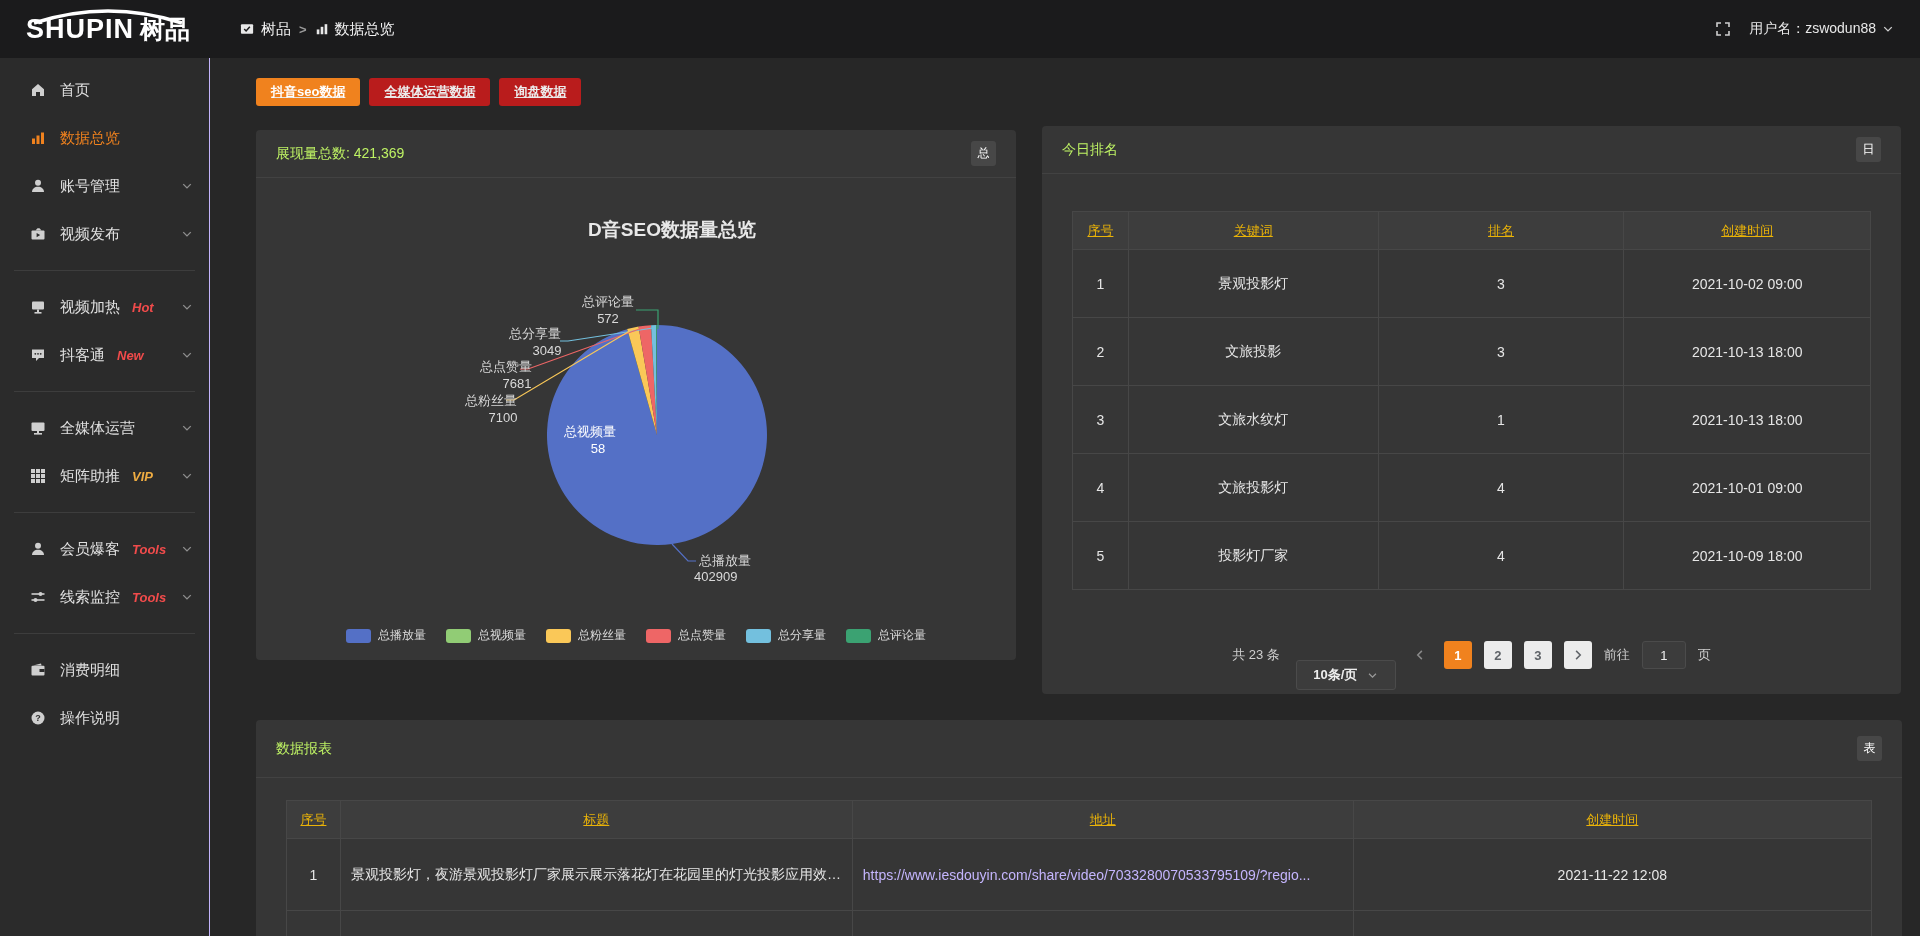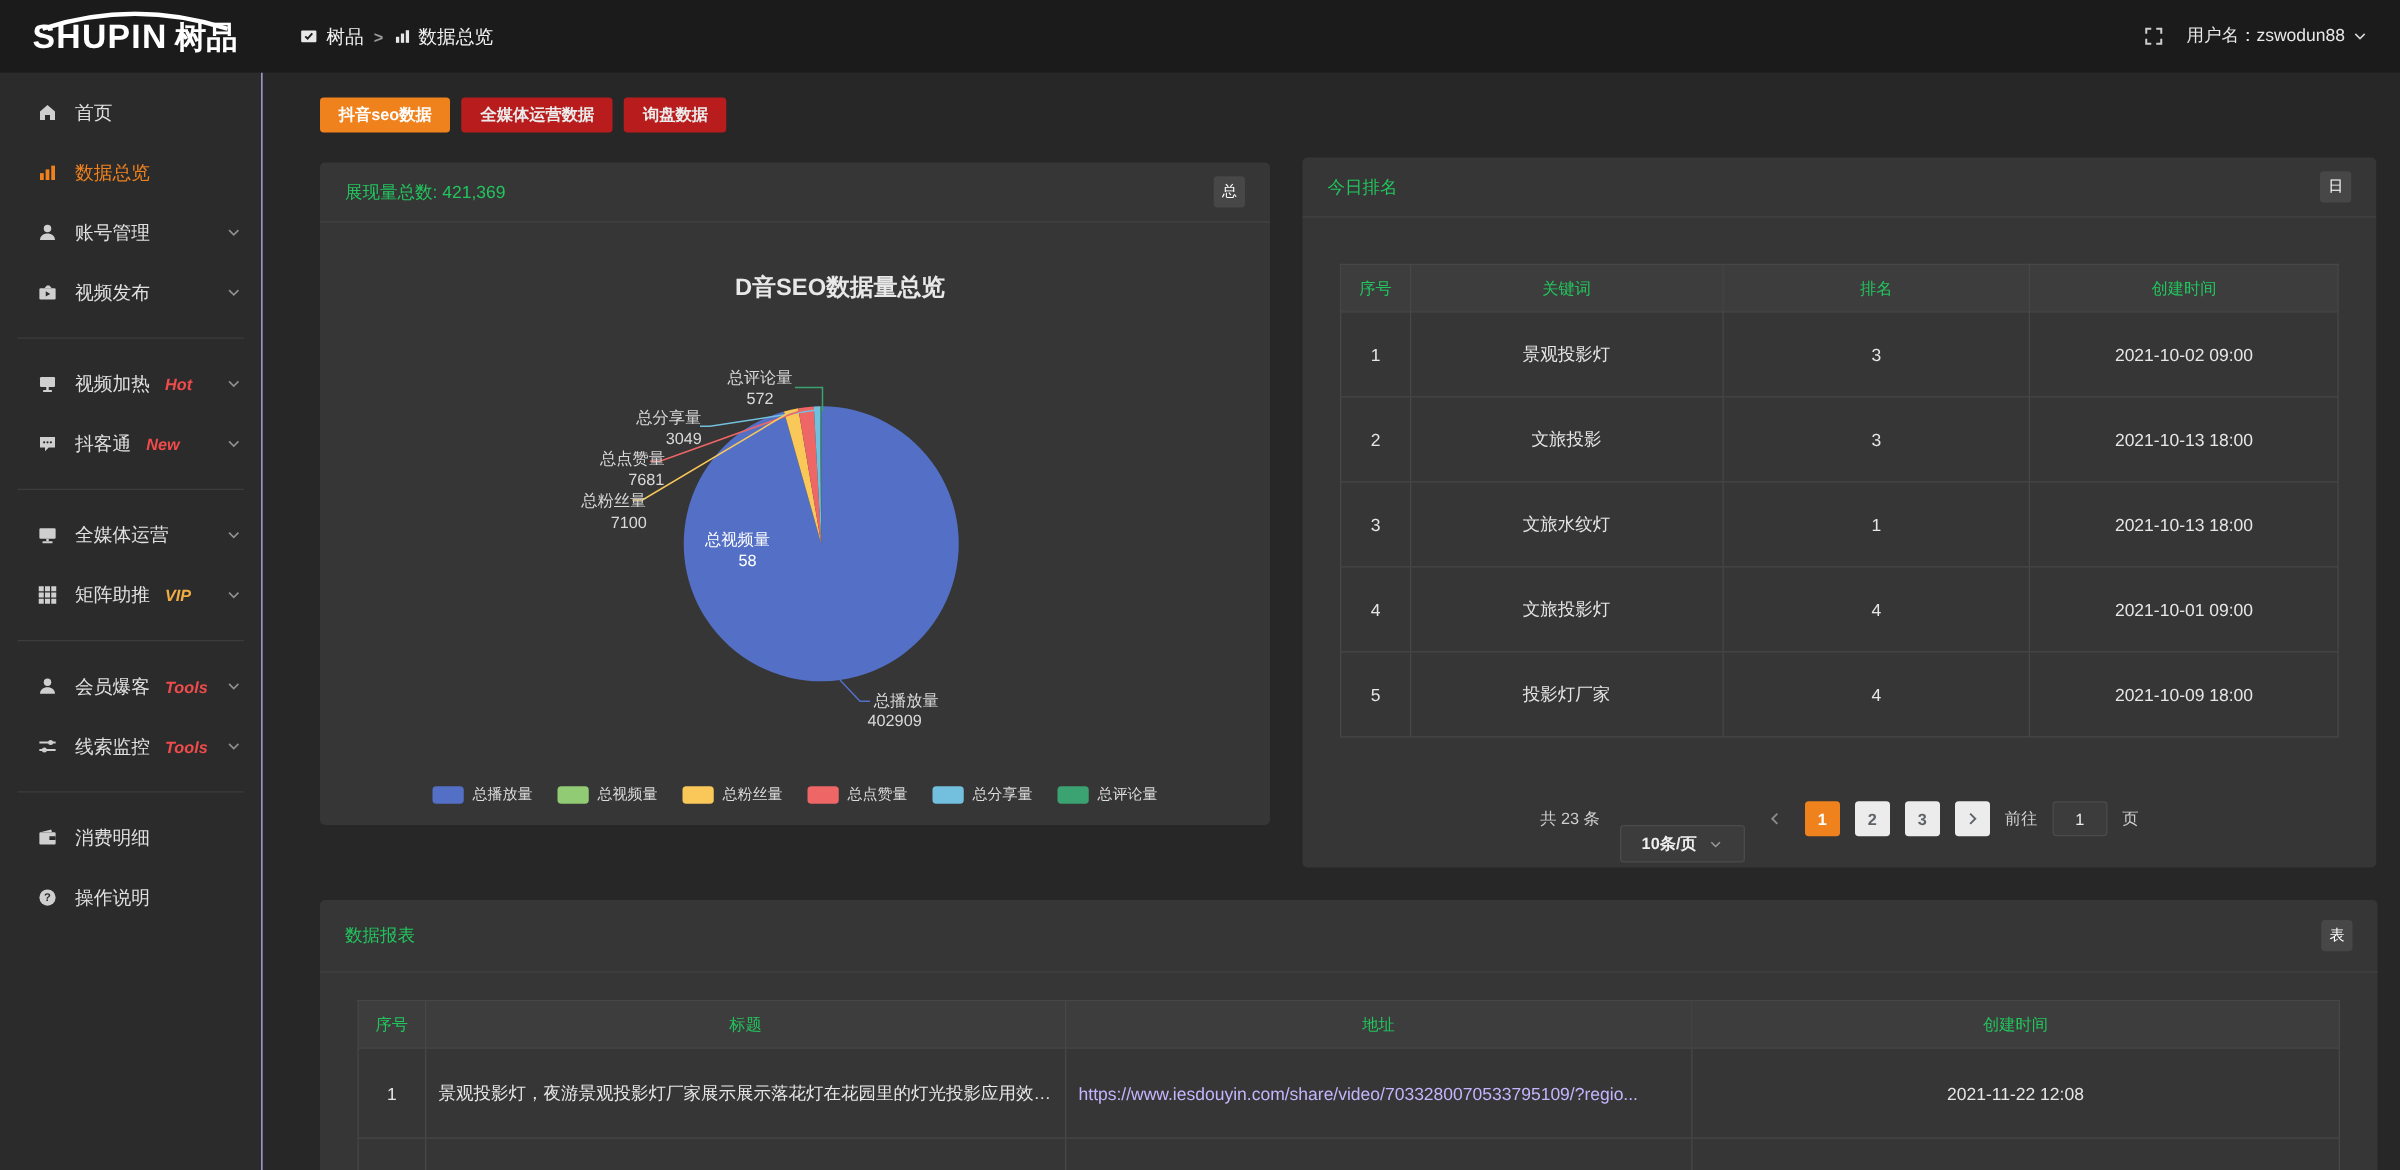--- a/index.html
+++ b/index.html
@@ -32,48 +32,48 @@
   .nav-item.active { color:#f0821e; }
   .nav-item.active .nav-icon { color:#f0821e; }
   .nav-badge { font-style:italic; font-weight:bold; font-size:13px; margin-left:12px; }
   .nav-badge.red { color:#f04b4b; }
   .nav-badge.vip { color:#f0ad42; }
   .nav-chevron { position:absolute; right:16px; color:#8f8f8f; }
   .nav-divider { height:1px; background:#3d3d3d; margin:12px 14px; }
 
   
   .main { position:absolute; left:210px; top:58px; width:1710px; height:878px; overflow:hidden; }
-  .tabs { position:absolute; left:46px; top:20px; display:flex; gap:9px; }
+  .tabs { position:absolute; left:46px; top:20px; display:flex; gap:9px;text-decoration:underline; }
   .tab { height:28px; padding:0 15px; display:flex; align-items:center; background:#b91c1c;
     color:#ececec; font-size:13px; font-weight:bold; border-radius:3px; cursor:pointer; border:none; }
   .tab.active { background:#f0821e; color:#fff; }
 
   .panel { background:#363636; border-radius:4px; position:absolute; }
   .panel-header { height:48px; display:flex; align-items:center; justify-content:space-between;
     padding:0 20px; border-bottom:1px solid #424242; }
-  .panel-title { font-size:14px; color:#22c55e; }
+  .panel-title { font-size:14px; color:#bef264; }
   .mini-badge { width:25px; height:25px; background:#474747; border-radius:3px; color:#fff;
     font-size:12px; display:flex; align-items:center; justify-content:center; cursor:pointer; }
 
   .chart-panel { left:46px; top:72px; width:760px; height:530px; }
   .chart-area { position:relative; width:760px; height:482px; }
   .chart-title { fill:#e8e8e8; font-size:19px; font-weight:bold; }
   .pl { fill:#d9d9d9; font-size:13px; }
   .pl.inside { fill:#ffffff; }
   .legend { position:absolute; left:0; bottom:16px; width:100%; display:flex; justify-content:center;
     gap:20px; align-items:center; }
   .legend-item { display:flex; align-items:center; gap:7px; cursor:pointer; }
   .legend-swatch { width:25px; height:14px; border-radius:3px; }
   .legend-label { font-size:12px; color:#dcdcdc; }
 
   .rank-panel { left:832px; top:68px; width:859px; height:568px; }
   .rank-body { padding:0 30px; }
   table { border-collapse:collapse; width:100%; table-layout:fixed; }
   th,td { border:1px solid #474747; text-align:center; font-weight:normal; color:#e6e6e6; overflow:hidden; }
-  th { background:#3d3d3d; font-size:13px; color:#22c55e; }
+  th { background:#3d3d3d; font-size:13px; color:#eab308;text-decoration:underline; }
   .rank-table { margin-top:37px; }
   .rank-table th { height:38px; }
   .rank-table td { height:68px; font-size:14px; }
 
   .pagination { margin-top:30px; display:flex; align-items:center; justify-content:center; gap:12px; }
   .pg-total { font-size:13px; color:#cfcfcf; margin-right:4px; }
   .pg-size { width:100px; height:30px; background:#3c3c3c; border:1px solid #4b4b4b; border-radius:3px;
     display:flex; align-items:center; justify-content:center; gap:10px; font-size:13px; font-weight:bold;
     color:#eee; cursor:pointer;margin-top:40px; }
   .pg-size svg { color:#9a9a9a; }

